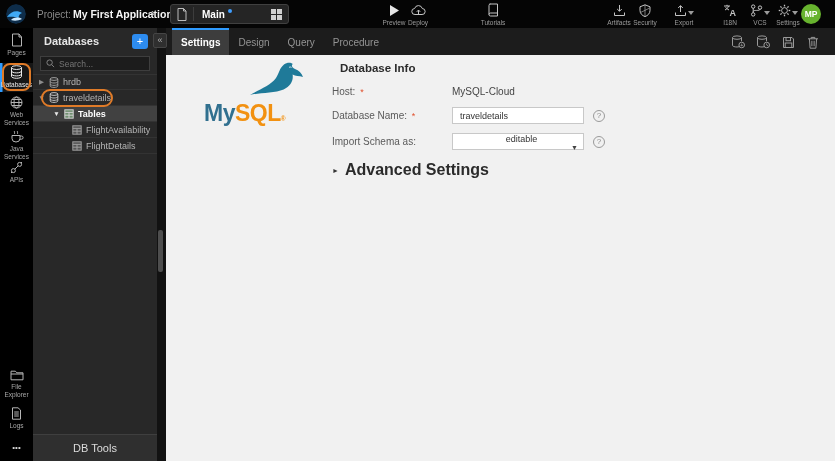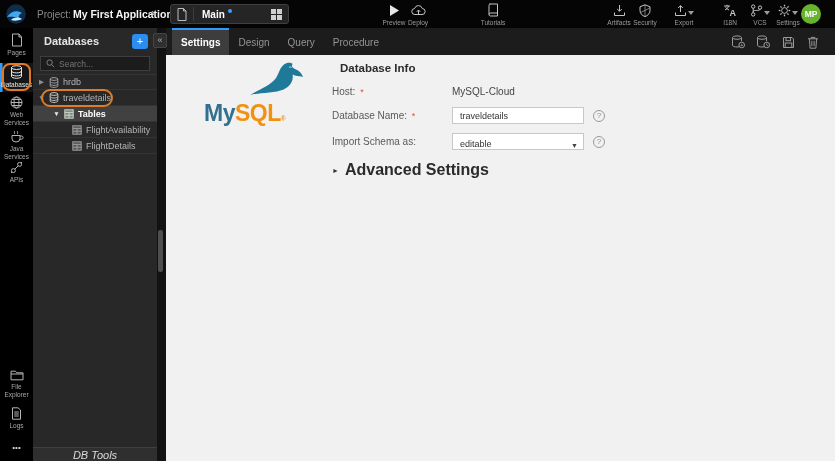--- a/index.html
+++ b/index.html
@@ -42,21 +42,21 @@
   .searchbox input::placeholder { color:#757575; }
   .tree { position:absolute; left:0; top:46px; width:100%; }
   .trow { height:16px; display:flex; align-items:center; gap:4px; font-size:9px; color:#b4b4b4; border-bottom:1px solid #333; cursor:pointer; }
   .trow:first-child { border-top:1px solid #333; }
   .trow .arr { width:7px; font-size:6.5px; color:#8d8d8d; text-align:center; }
   .trow.lvl0 { padding-left:5px; }
   .trow.lvl1 { padding-left:20px; }
   .trow.lvl2 { padding-left:39px; }
   .trow.sel { background:#414141; color:#fff; font-weight:bold; }
   .trow.sel .arr { color:#e8e8e8; }
-  .panel-foot { position:absolute; left:0; bottom:0; width:100%; height:14px; background:#2f2f2f; border-top:1px solid #3f3f3f; color:#dcdcdc; font-size:11px; display:flex; align-items:center; justify-content:center; cursor:pointer;font-style:italic; }
+  .panel-foot { position:absolute; left:0; bottom:0; width:100%; height:27px; background:#2f2f2f; border-top:1px solid #3f3f3f; color:#dcdcdc; font-size:11px; display:flex; align-items:center; justify-content:center; cursor:pointer; }
 
   
   .divider { position:absolute; left:157px; top:28px; width:9px; height:433px; background:#121212; z-index:11; }
   .collapse-btn { position:absolute; left:153px; top:33px; width:14px; height:15px; background:#2f2f2f; border:1px solid #454545; border-radius:2px; color:#b0b0b0; font-size:9px; line-height:12px; text-align:center; cursor:pointer; z-index:12; }
   .scroll-thumb { position:absolute; left:158px; top:230px; width:5px; height:42px; background:#4e4e4e; border-radius:2px; z-index:12; cursor:pointer; }
 
   
   .main { position:absolute; left:166px; top:28px; width:669px; height:433px; }
   .tabbar { position:absolute; left:0; top:0; width:100%; height:27px; background:#1c1c1c; display:flex; align-items:stretch; }
   .tab { padding:0 9px; display:flex; align-items:center; font-size:10px; color:#949494; cursor:pointer; margin-top:2px; }
@@ -76,21 +76,21 @@
   .wm-reg { font-size:6.5px; color:#f29111; vertical-align:baseline; }
 
   
   .form { position:absolute; left:166px; top:7px; width:320px; height:130px; }
   .f-title { position:absolute; left:8px; top:0; font-size:11.5px; font-weight:bold; color:#2b2b2b; }
   .f-row { position:absolute; left:0; display:flex; align-items:center; }
   .f-label { width:120px; font-size:10px; color:#5a5a5a; }
   .req { color:#e04f2c; font-size:9px; margin-left:2px; }
   .f-value { font-size:10px; color:#454545; }
   .text-input { width:132px; height:17px; border:1px solid #c8c8c8; background:#fff; font-size:9px; color:#333; padding:0 7px; font-family:inherit; outline:none; }
-  .selectbox { width:132px; height:17px; border:1px solid #c8c8c8; background:#fff; display:flex; align-items:flex-end; cursor:pointer; }
+  .selectbox { width:132px; height:17px; border:1px solid #c8c8c8; background:#fff; display:flex; align-items:center; cursor:pointer;flex-direction:column; }
   .selectbox .sval { font-size:9px; color:#333; padding-left:7px; }
   .selectbox .sarr { margin-left:auto; margin-right:5px; font-size:7px; color:#444; }
   .help { width:12px; height:12px; border:1px solid #9a9a9a; border-radius:50%; color:#8a8a8a; font-size:8px; line-height:10px; text-align:center; margin-left:9px; cursor:pointer; }
   .advanced { position:absolute; left:0; top:99px; display:flex; align-items:center; gap:6px; cursor:pointer; }
   .advanced .a-arr { font-size:7px; color:#333; }
   .advanced .a-lbl { font-size:16px; font-weight:bold; color:#2b2b2b; }
 
   
   .annot { position:absolute; border:2px solid #e07b28; z-index:50; pointer-events:none; }
   .annot1 { left:2px; top:63px; width:29px; height:28px; border-radius:8px; }

